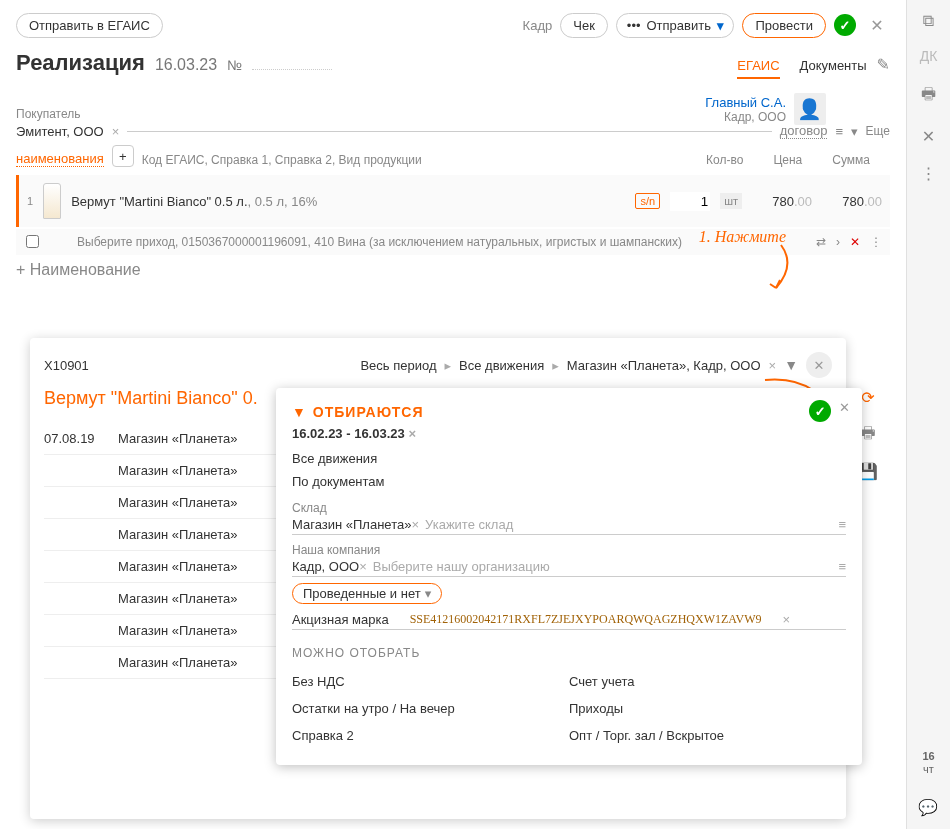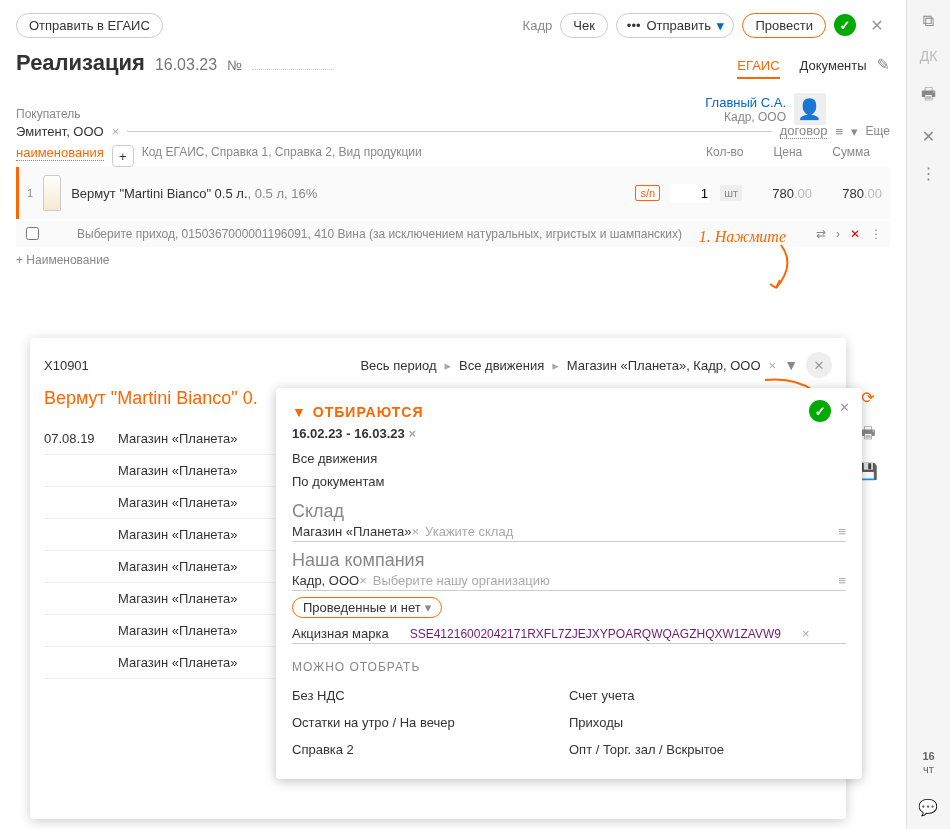--- a/index.html
+++ b/index.html
@@ -31,64 +31,64 @@
 .avatar{width:32px;height:32px;background:#eee;border-radius:2px;display:flex;align-items:center;justify-content:center;font-size:20px}
 .field-row{margin-bottom:6px}
 .field-label{color:#888;font-size:12px;margin-bottom:2px}
 .field-value{color:#333}
 .field-x{color:#aaa;cursor:pointer}
 .contract-row{display:flex;align-items:center;gap:8px}
 .contract-label{border-bottom:1px dotted #888;color:#888;cursor:pointer}
 .menu-icon{color:#888;cursor:pointer}
 .more-link{color:#888;font-size:12px;cursor:pointer}
 .comment-label{color:#888;font-size:12px;margin-top:6px;margin-bottom:12px}
-.columns-row{display:flex;align-items:flex-start;gap:8px;margin-bottom:0}
+.columns-row{display:flex;align-items:flex-end;gap:8px;margin-bottom:8px}
 .col-name{color:#f60;border-bottom:1px dotted #f60;cursor:pointer}
 .plus-btn{width:22px;height:22px;border:1px solid #ccc;border-radius:4px;display:flex;align-items:center;justify-content:center;cursor:pointer}
 .col-hint{color:#888;font-size:12px}
 .col-headers{display:flex;color:#888;font-size:12px;margin-left:auto;gap:30px;padding-right:20px}
 .annotation{position:absolute;color:#f60;font-family:'Comic Sans MS',cursive;font-size:16px;font-style:italic}
 .item-row{background:#fafafa;padding:8px;border-left:3px solid #f60;display:flex;align-items:center;gap:10px;margin-bottom:2px}
 .item-num{color:#888;font-size:11px}
 .bottle{width:18px;height:36px;background:linear-gradient(#fff,#f5e8d0);border:1px solid #ccc;border-radius:3px 3px 1px 1px}
 .item-name{font-size:13px}
 .item-sub{color:#888}
 .sn-badge{color:#f60;border:1px solid #f60;padding:1px 4px;font-size:11px;border-radius:2px;cursor:pointer}
 .qty-input{width:40px;text-align:right;border:none;background:#fff;padding:2px}
 .unit{color:#888;background:#eee;padding:2px 4px;font-size:11px}
 .price-cell{width:60px;text-align:right}
 .price-dim{color:#bbb}
 .item-row2{background:#fafafa;padding:6px 8px;display:flex;align-items:flex-start;gap:10px;color:#888;font-size:12px}
 .row-icons{margin-left:auto;display:flex;gap:10px;color:#888}
 .red-x{color:#d00}
-.add-item{color:#888;cursor:pointer;margin-top:6px;font-size:12px}
+.add-item{color:#888;cursor:pointer;margin-top:6px;font-size:16px}
 .popup{position:absolute;left:30px;top:338px;right:60px;bottom:10px;background:#fff;box-shadow:0 2px 12px rgba(0,0,0,0.2);border-radius:4px;padding:14px}
 .popup-header{display:flex;align-items:center;gap:8px;color:#333;margin-bottom:10px}
 .breadcrumb-sep{color:#aaa}
 .filter-icon{color:#888;font-size:14px;cursor:pointer}
 .gray-close{background:#eee;border-radius:50%;width:26px;height:26px;display:flex;align-items:center;justify-content:center;color:#999;cursor:pointer}
 .product-title{color:#f60;font-size:18px;font-weight:500;margin-bottom:14px}
 .history-list{margin-bottom:10px}
 .history-item{padding:8px 0;border-bottom:1px solid #eee;display:flex;gap:14px;cursor:pointer}
 .hist-date{color:#333;width:60px}
 .hist-store{color:#333}
 .hist-indent{margin-left:74px}
 .filter-popup{position:absolute;left:276px;top:388px;width:586px;background:#fff;box-shadow:0 2px 12px rgba(0,0,0,0.25);border-radius:4px;padding:16px;z-index:10}
 .filter-title{color:#f60;font-size:14px;font-weight:bold;letter-spacing:1px;display:flex;align-items:center;gap:6px}
 .filter-date{font-weight:bold;margin:6px 0}
 .filter-line{padding:4px 0;color:#333}
-.filter-label{color:#888;font-size:18px;margin-top:8px}
+.filter-label{color:#888;font-size:12px;margin-top:8px}
 .filter-input-row{display:flex;align-items:center;border-bottom:1px solid #ccc;padding:2px 0}
 .filter-val{color:#333}
 .filter-placeholder{color:#aaa}
 .hamburger{color:#aaa;margin-left:auto;cursor:pointer}
 .dropdown-chip{border:1px solid #f60;border-radius:14px;padding:2px 10px;display:inline-flex;align-items:center;gap:4px;color:#333;margin-top:6px}
 .excise-row{display:flex;align-items:center;gap:21px;margin-top:8px;border-bottom:1px solid #ccc;padding-bottom:2px}
 .excise-label{color:#333;white-space:nowrap}
-.excise-val{font-family:Liberation Sans, sans-serif;font-size:12px;color:#701a75;overflow:hidden;text-overflow:ellipsis}
+.excise-val{font-family:Liberation Serif, serif;font-size:12px;color:#a16207;overflow:hidden;text-overflow:ellipsis}
 .can-filter{color:#888;font-size:12px;letter-spacing:1px;margin-top:16px;margin-bottom:8px}
 .filter-options{display:flex;flex-wrap:wrap}
 .filter-opt{width:50%;padding:6px 0;color:#333;cursor:pointer}
 .popup-actions{position:absolute;top:12px;right:12px;display:flex;gap:8px}
 .sidebar-icon{color:#888;font-size:16px;cursor:pointer}
 .orange-arrow{position:absolute;pointer-events:none}
 .popup-sidebar{position:absolute;right:-44px;top:50px;width:44px;display:flex;flex-direction:column;align-items:center;gap:14px}
 .underline-cell{border-bottom:1px dotted #ccc;min-width:80px}
 svg{overflow:visible}
 .date-badge{background:#f5f5f5;border-radius:4px;padding:4px 6px;text-align:center;font-size:11px;color:#666;line-height:1.2}

